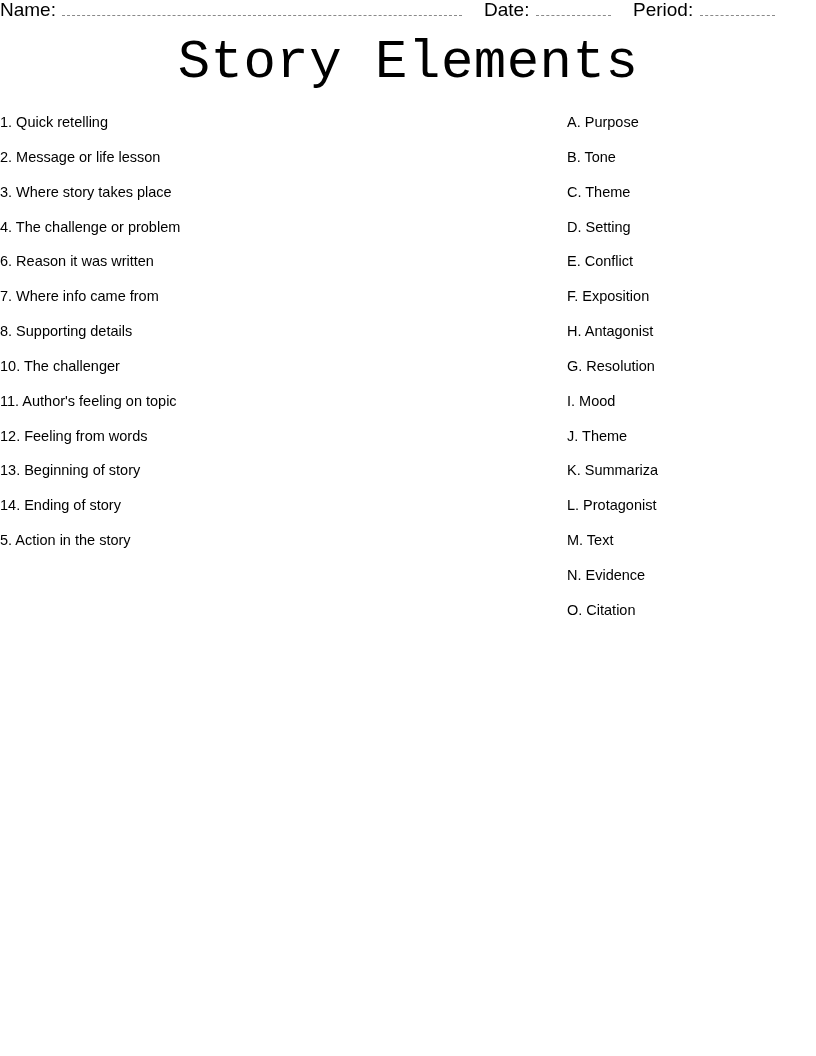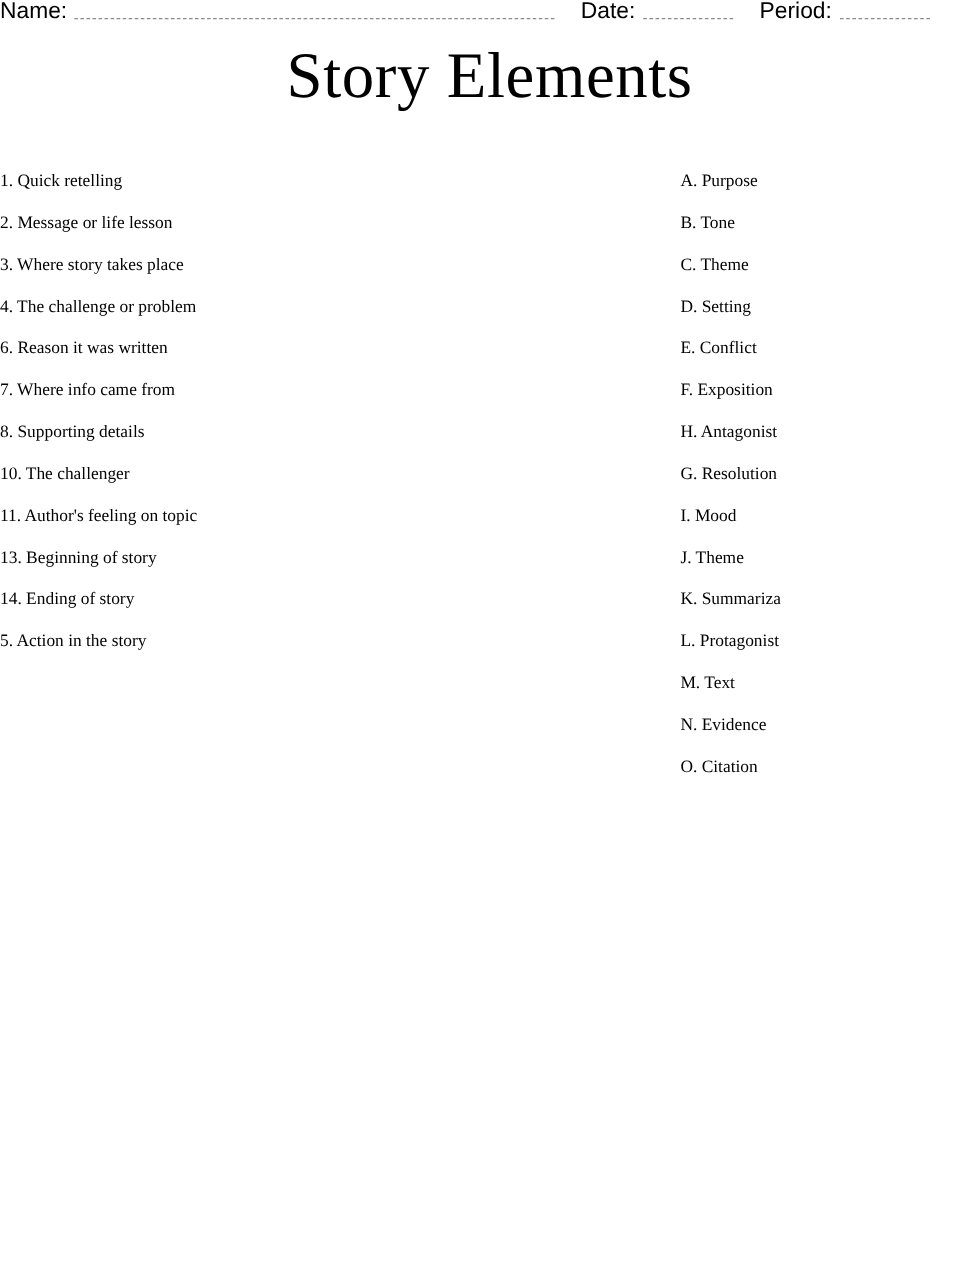--- a/index.html
+++ b/index.html
@@ -34,32 +34,31 @@
       top: 17px;
       height: 1px;
       border-bottom: 1px dashed #8a8a8a;
     }
     .title {
       position: absolute;
       top: 30px;
       left: 0;
       width: 816px;
       text-align: center;
-      font-family: Liberation Serif, serif;
+      font-family: Liberation Mono, monospace;
       font-size: 54px;
       line-height: 66px;
       letter-spacing: 0.5px;
     }
     .col {
       position: absolute;
       top: 112px;
-      font-family: Liberation Serif, serif;
+      font-family: Liberation Sans, sans-serif;
       font-size: 14.5px;
       line-height: 20px;
-      margin-top: 29px;
     }
     .col-left { left: 0; width: 500px; }
     .col-right { left: 567px; width: 240px; }
     .item {
       height: 34.85px;
       white-space: nowrap;
     }
   </style>
 </head>
 <body>
@@ -78,20 +77,21 @@
 <div class="col col-left">
   <div class="item">1. Quick retelling</div>
   <div class="item">2. Message or life lesson</div>
   <div class="item">3. Where story takes place</div>
   <div class="item">4. The challenge or problem</div>
   <div class="item">6. Reason it was written</div>
   <div class="item">7. Where info came from</div>
   <div class="item">8. Supporting details</div>
   <div class="item">10. The challenger</div>
   <div class="item">11. Author's feeling on topic</div>
+  <div class="item">12. Feeling from words</div>
   <div class="item">13. Beginning of story</div>
   <div class="item">14. Ending of story</div>
   <div class="item">5. Action in the story</div>
 </div>
 
 <div class="col col-right">
   <div class="item">A. Purpose</div>
   <div class="item">B. Tone</div>
   <div class="item">C. Theme</div>
   <div class="item">D. Setting</div>

